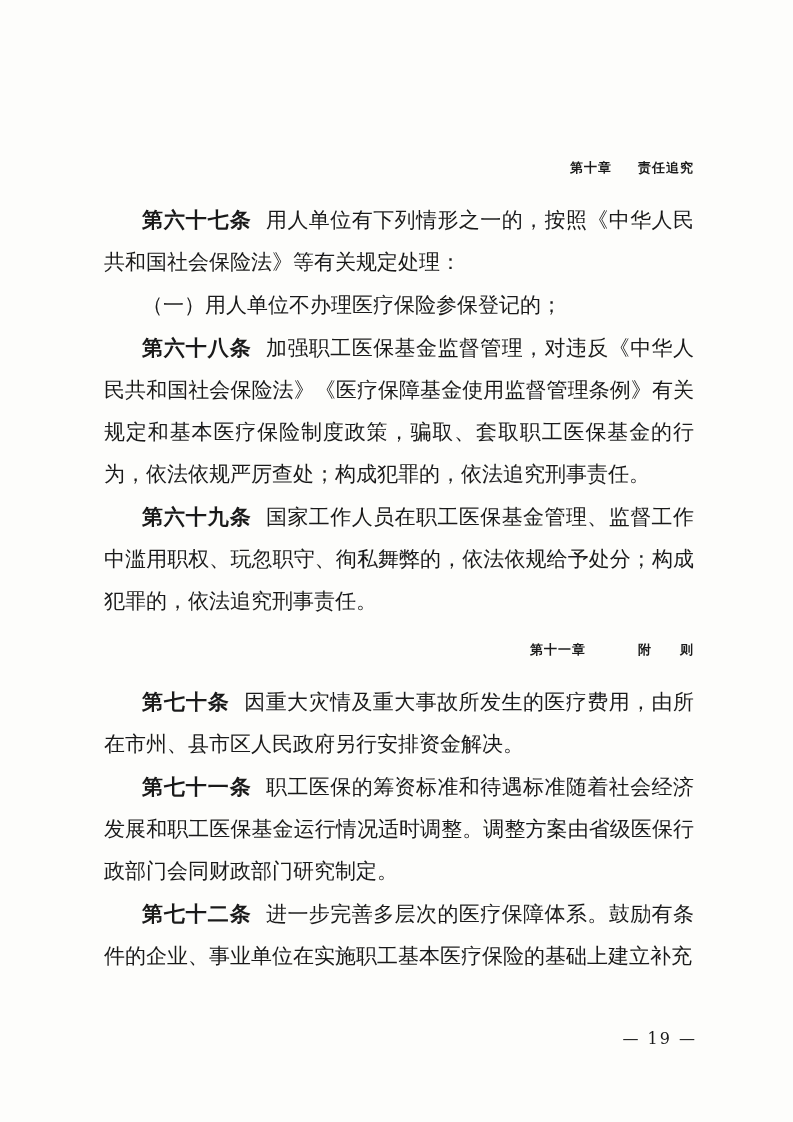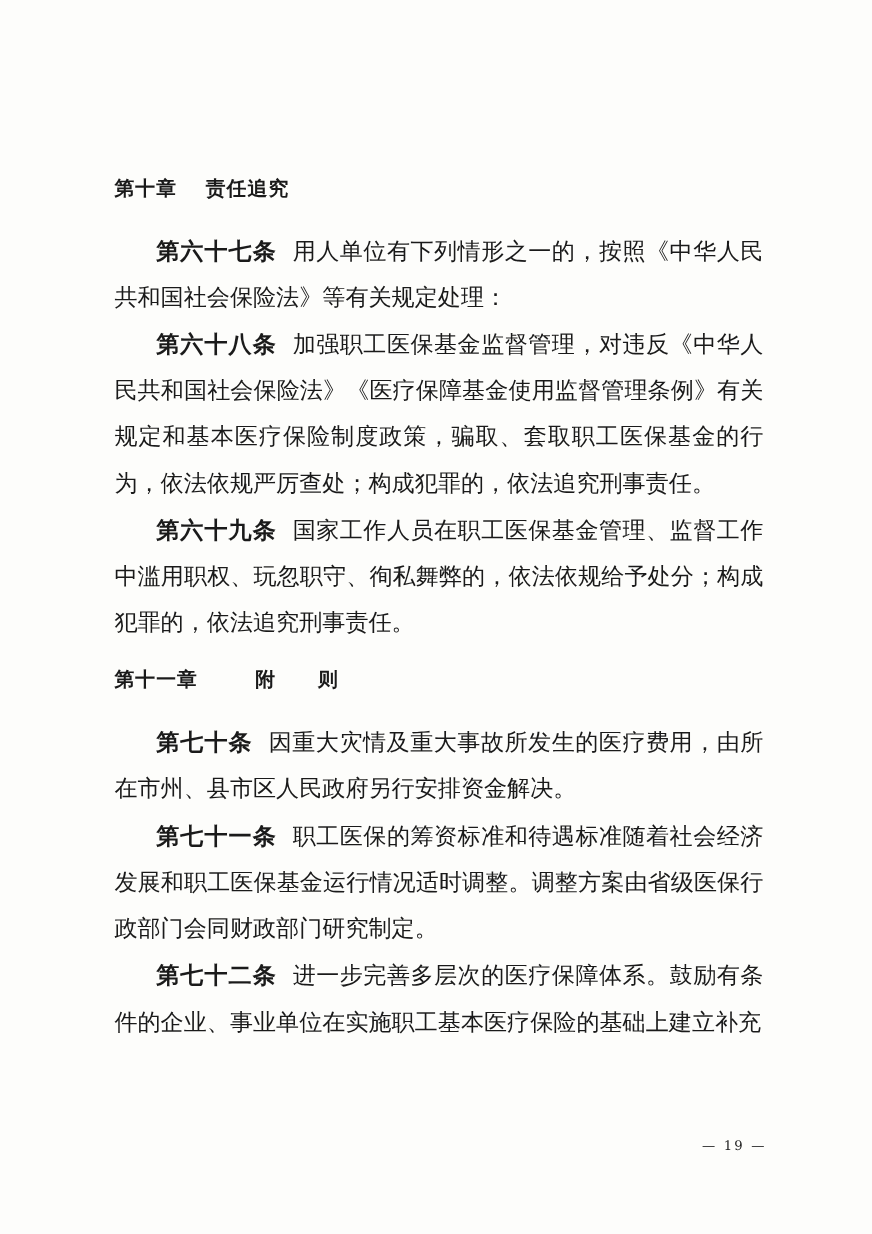--- a/index.html
+++ b/index.html
@@ -23,23 +23,23 @@
     height: 1122px;
     background: #fdfdfb;
   }
   .content {
     position: absolute;
     left: 104px;
     top: 140px;
     width: 590px;
   }
   .chapter-heading {
-    text-align: left;
+    text-align: right;
     font-weight: bold;
-    font-size: 18px;
+    font-size: 13px;
     letter-spacing: 1px;
     margin: 18px 0 20px 0;
     line-height: 1.6;
   }
   .chapter-heading .gap {
     display: inline-block;
     width: 26px;
   }
   .chapter-heading .gap-wide {
     display: inline-block;
@@ -61,36 +61,37 @@
     display: inline-block;
     width: 14px;
   }
   .item {
     text-indent: 38px;
   }
   .footer {
     position: absolute;
     right: 96px;
     bottom: 74px;
-    font-size: 12px;
+    font-size: 16px;
     letter-spacing: 2px;
   }
 </style>
 </head>
 <body>
 
 <div class="page">
   <div class="content">
 
     <div class="chapter-heading">
       <span>第十章</span><span class="gap"></span><span>责任追究</span>
     </div>
 
     <p class="para"><span class="lead">第六十七条</span><span class="lead-gap"></span><span>用人单位有下列情形之一的，按照《中华人民共和国社会保险法》等有关规定处理：</span></p>
 
+    <p class="para item"><span>（一）用人单位不办理医疗保险参保登记的；</span></p>
 
 
 
     <p class="para"><span class="lead">第六十八条</span><span class="lead-gap"></span><span>加强职工医保基金监督管理，对违反《中华人民共和国社会保险法》《医疗保障基金使用监督管理条例》有关规定和基本医疗保险制度政策，骗取、套取职工医保基金的行为，依法依规严厉查处；构成犯罪的，依法追究刑事责任。</span></p>
 
     <p class="para"><span class="lead">第六十九条</span><span class="lead-gap"></span><span>国家工作人员在职工医保基金管理、监督工作中滥用职权、玩忽职守、徇私舞弊的，依法依规给予处分；构成犯罪的，依法追究刑事责任。</span></p>
 
     <div class="chapter-heading">
       <span>第十一章</span><span class="gap-wide"></span><span>附　　则</span>
     </div>

